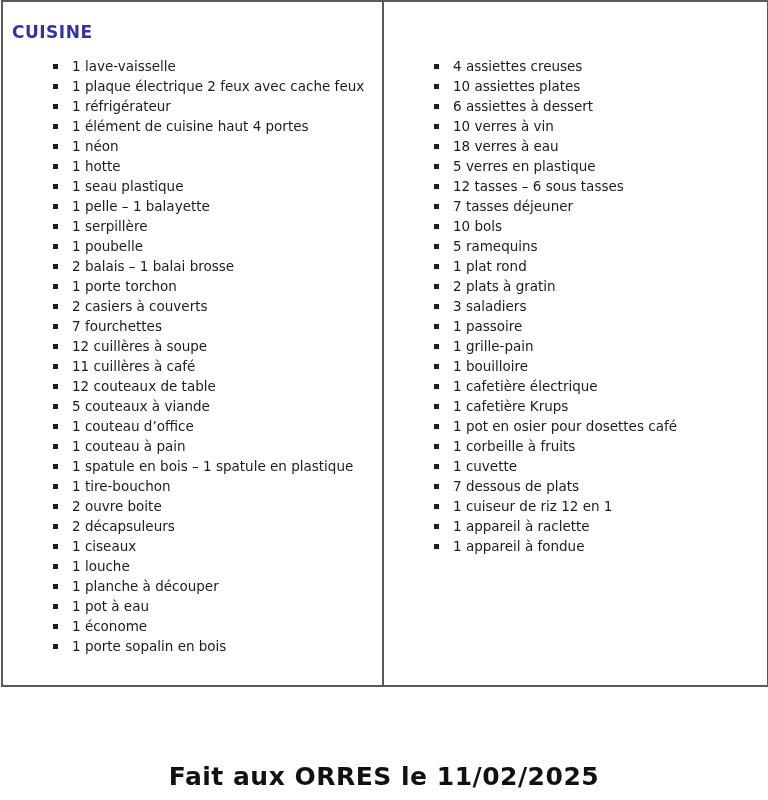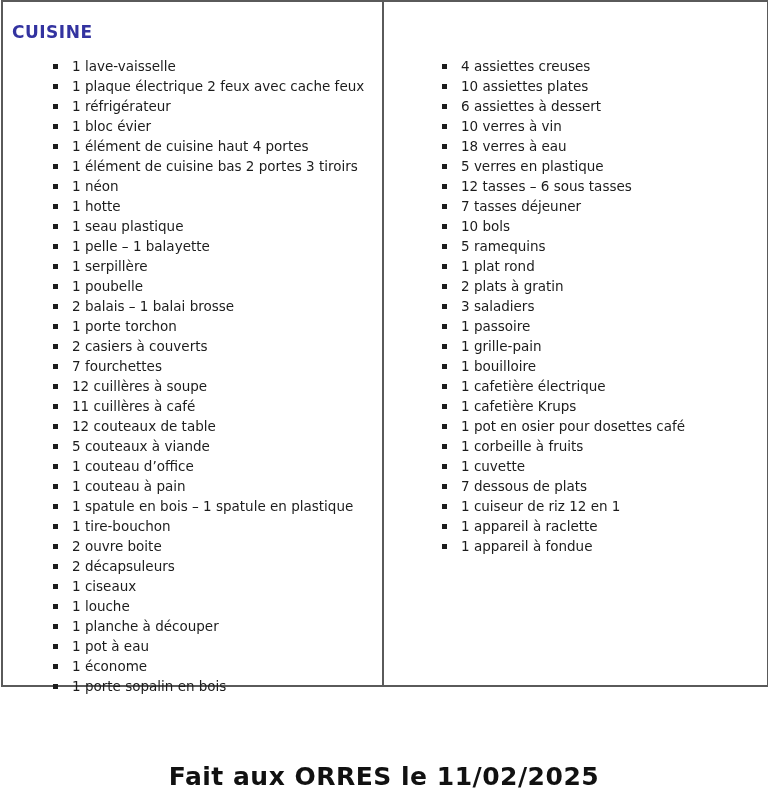--- a/index.html
+++ b/index.html
@@ -19,21 +19,20 @@
   }
   .inventory-table {
     position: absolute;
     left: 1px;
     top: 0;
     width: 764px;
     height: 683px;
     border: 2px solid #5a5a5a;
     display: flex;
     background: #ffffff;
-    gap: 8px;
   }
   .cell {
     position: relative;
     box-sizing: border-box;
     height: 100%;
   }
   .cell-left {
     width: 381px;
     border-right: 2px solid #5a5a5a;
   }
@@ -94,23 +93,21 @@
 <div class="sheet">
 
   <div class="inventory-table">
 
     <div class="cell cell-left">
       <h1 class="doc-title">CUISINE</h1>
       <ul class="item-list">
           <li><span class="bullet"></span><span>1 lave-vaisselle</span></li>
           <li><span class="bullet"></span><span>1 plaque électrique 2 feux avec cache feux</span></li>
           <li><span class="bullet"></span><span>1 réfrigérateur</span></li>
-          <li><span class="bullet"></span><span>1 bloc évier</span></li>
           <li><span class="bullet"></span><span>1 élément de cuisine haut 4 portes</span></li>
-          <li><span class="bullet"></span><span>1 élément de cuisine bas 2 portes 3 tiroirs</span></li>
           <li><span class="bullet"></span><span>1 néon</span></li>
           <li><span class="bullet"></span><span>1 hotte</span></li>
           <li><span class="bullet"></span><span>1 seau plastique</span></li>
           <li><span class="bullet"></span><span>1 pelle – 1 balayette</span></li>
           <li><span class="bullet"></span><span>1 serpillère</span></li>
           <li><span class="bullet"></span><span>1 poubelle</span></li>
           <li><span class="bullet"></span><span>2 balais – 1 balai brosse</span></li>
           <li><span class="bullet"></span><span>1 porte torchon</span></li>
           <li><span class="bullet"></span><span>2 casiers à couverts</span></li>
           <li><span class="bullet"></span><span>7 fourchettes</span></li>

